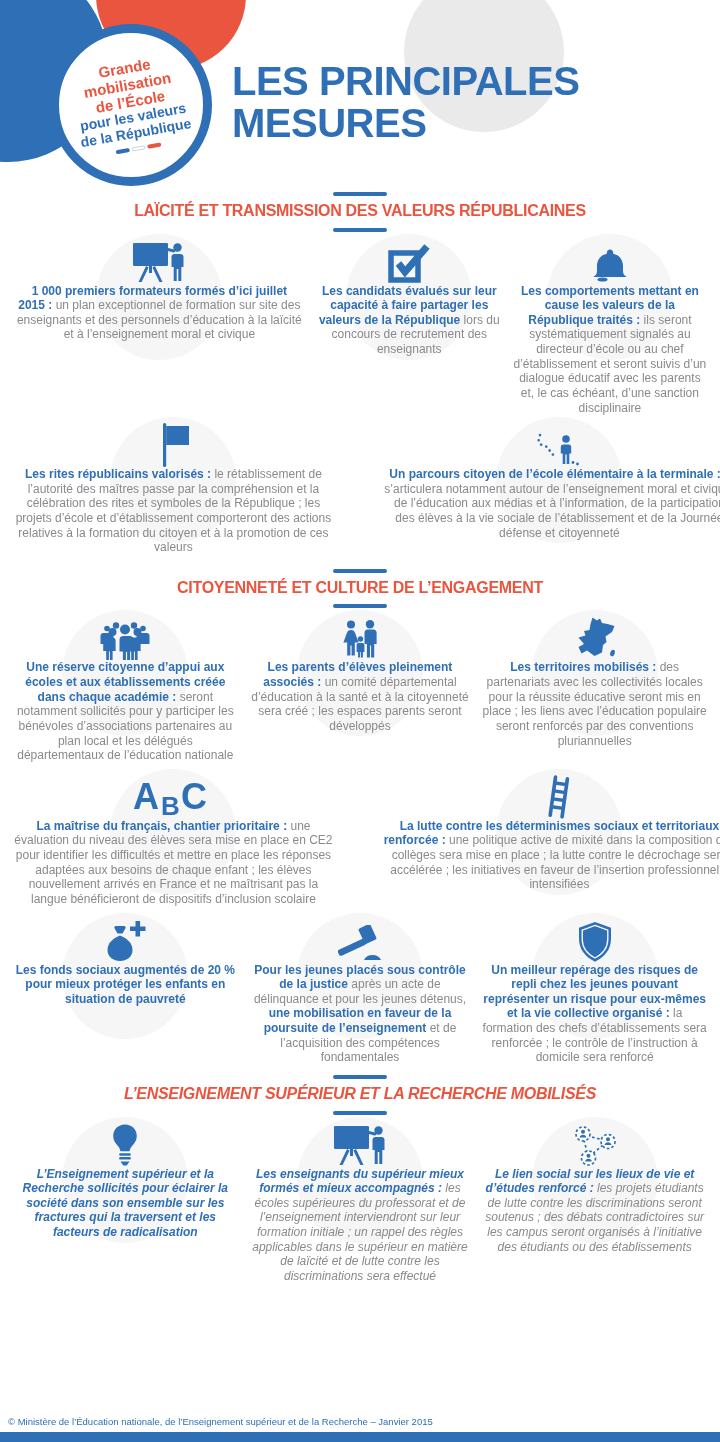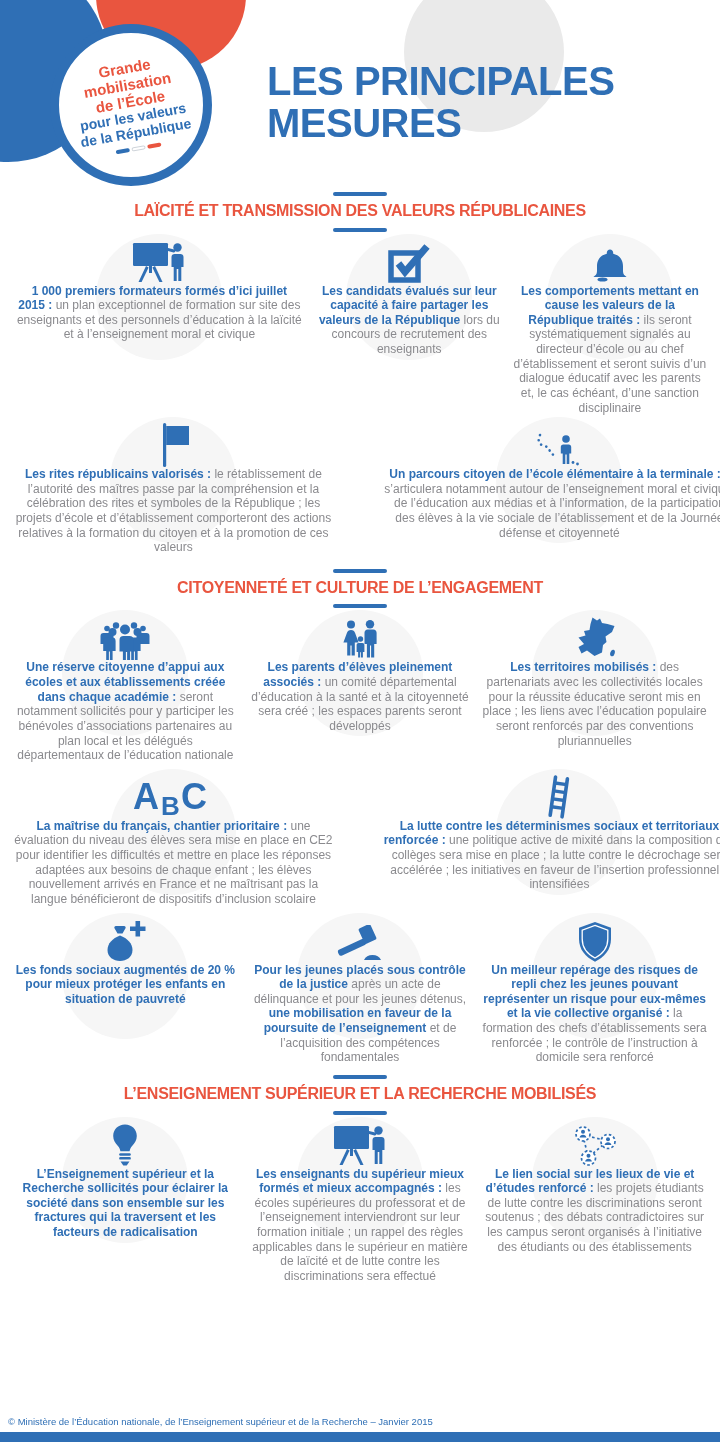--- a/index.html
+++ b/index.html
@@ -18,31 +18,31 @@
   .badge-inner { transform:rotate(-10deg); text-align:center; line-height:1.12; }
   .badge-line { display:block; font-weight:bold; }
   .badge-line.red  { color:var(--red);  font-size:15px; }
   .badge-line.blue { color:var(--blue); font-size:14px; }
   .badge-flag { margin-top:5px; display:flex; gap:2px; justify-content:center; }
   .badge-flag span { display:inline-block; width:14px; height:4px; border-radius:2px; }
   .f-b { background:var(--blue); }
   .f-w { background:#fff; border:1px solid #cfd4da; }
   .f-r { background:var(--red); }
   .page-title { position:absolute; left:232px; top:60px; color:var(--blue);
-                font-size:40px; font-weight:bold; line-height:1.06; letter-spacing:-0.5px;margin-left:35px; }
+                font-size:40px; font-weight:bold; line-height:1.06; letter-spacing:-0.5px; }
   .page-title span { display:block; }
 
   
   .divider { width:54px; height:4px; border-radius:2px; background:var(--blue); margin:0 auto; }
   .section-title { color:var(--red); font-weight:bold; text-align:center;
                    font-size:16px; line-height:1.16; letter-spacing:-0.3px; margin:6px auto 7px; }
   .sec-laicite .sec-head { padding-top:8px; }
   .sec-citoyennete { margin-top:14px; }
   .sec-reduction   { margin-top:12px; }
-  .sec-superieur   { margin-top:10px; }
+  .sec-superieur   { margin-top:10px;font-style:italic; }
 
   .row { display:grid; margin-top:10px; padding:0 8px; align-items:start; }
   .cols-3a { grid-template-columns:43% 28% 29%; }
   .cols-3  { grid-template-columns:1fr 1fr 1fr; }
   .cols-2  { grid-template-columns:47% 53%;gap:34px; }
   .sec-reduction .row { margin-top:14px; }
 
   .item { position:relative; text-align:center; padding:0 5px; }
   .bg-circle { position:absolute; left:50%; top:-8px; transform:translateX(-50%);
                width:126px; height:126px; border-radius:50%; background:var(--circle-gray); z-index:0; }

